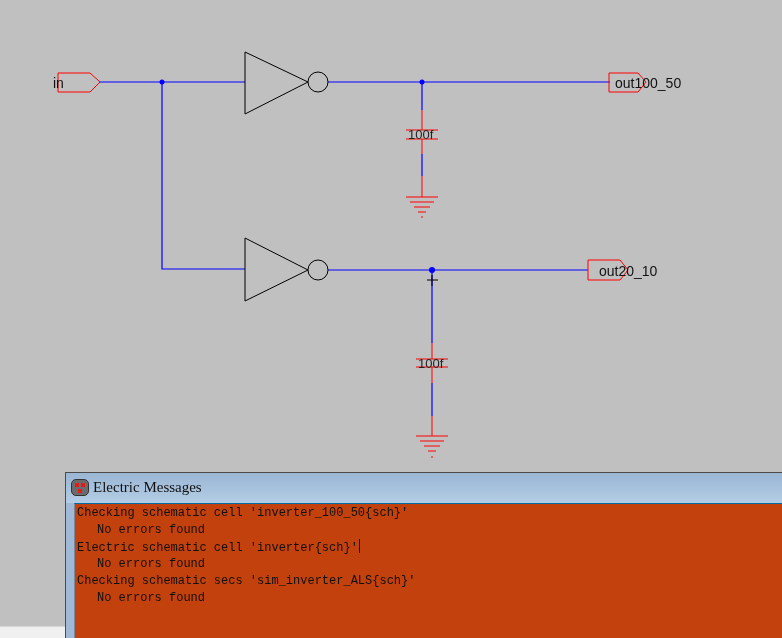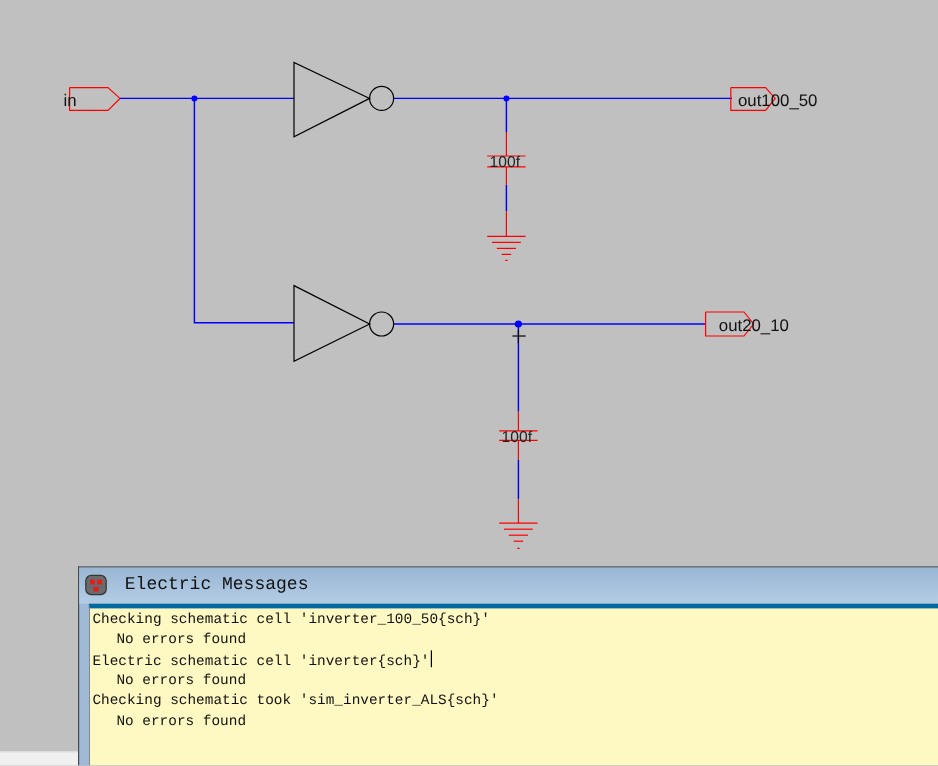--- a/index.html
+++ b/index.html
@@ -8,22 +8,22 @@
   .pin-label { font-family:"Liberation Sans", sans-serif; font-size:14px; fill:#111; }
   .cap-label { font-family:"Liberation Sans", sans-serif; font-size:13px; fill:#222; }
   #bottom-strip { position:absolute; left:0; top:626px; width:66px; height:12px; background:#f0f0f0; border-top:1px solid #d8d8d8; }
   #msg-window { position:absolute; left:65px; top:472px; width:717px; height:166px; background:#9fb9d6; border:1px solid #4a4a4a; border-right:none; border-bottom:none; box-sizing:border-box; }
   #msg-titlebar { position:absolute; left:0; top:0; right:0; height:30px; background:linear-gradient(#9ab6d3, #b4cde6); }
   #msg-icon { position:absolute; left:5px; top:6px; width:18px; height:17px; background:#6b6b6b; border:1px solid #333; border-radius:5px; box-sizing:border-box; }
   #msg-icon .e1, #msg-icon .e2, #msg-icon .m { position:absolute; background:#e31b1b; }
   #msg-icon .e1 { left:3px; top:3px; width:4px; height:4px; }
   #msg-icon .e2 { left:9px; top:3px; width:4px; height:4px; }
   #msg-icon .m { left:6px; top:9px; width:4px; height:4px; }
-  #msg-title { position:absolute; left:27px; top:6px; font-size:15px; color:#111; font-family:Liberation Mono, monospace;margin-left:11px; }
-  #msg-body { position:absolute; left:8px; top:30px; right:0; bottom:0; background:#fef9c3; border-top:4px solid #0369a1; border-left:1px solid #7a8a9a; box-sizing:border-box; padding:1px 16px 0 2px; }
+  #msg-title { position:absolute; left:27px; top:6px; font-size:15px; color:#111; font-family:Liberation Serif, serif; }
+  #msg-body { position:absolute; left:8px; top:30px; right:0; bottom:0; background:#c2410c; border-top:1px solid #0369a1; border-left:1px solid #7a8a9a; box-sizing:border-box; padding:1px 16px 0 2px; }
   .msg-line { font-family:"Liberation Mono", monospace; font-size:12px; line-height:17px; height:17px; color:#111; white-space:pre; }
   .indent { padding-left:20px; }
   .caret { display:inline-block; width:1px; height:14px; background:#000; vertical-align:-2px; margin-left:1px; }
 </style>
 </head>
 <body>
 
 <svg id="canvas" viewBox="0 0 782 638" xmlns="http://www.w3.org/2000/svg">
 
   <g>
@@ -111,16 +111,16 @@
         <span class="e2"></span>
         <span class="m"></span>
     </div>
     <div id="msg-title">Electric Messages</div>
   </div>
   <div id="msg-body">
     <div class="msg-line">Checking schematic cell 'inverter_100_50{sch}'</div>
     <div class="msg-line indent">No errors found</div>
     <div class="msg-line"><span>Electric schematic cell 'inverter{sch}'</span><span class="caret"></span></div>
     <div class="msg-line indent">No errors found</div>
-    <div class="msg-line">Checking schematic took 'sim_inverter_ALS{sch}'</div>
+    <div class="msg-line">Checking schematic secs 'sim_inverter_ALS{sch}'</div>
     <div class="msg-line indent">No errors found</div>
   </div>
 </div>
 
 </body></html>

